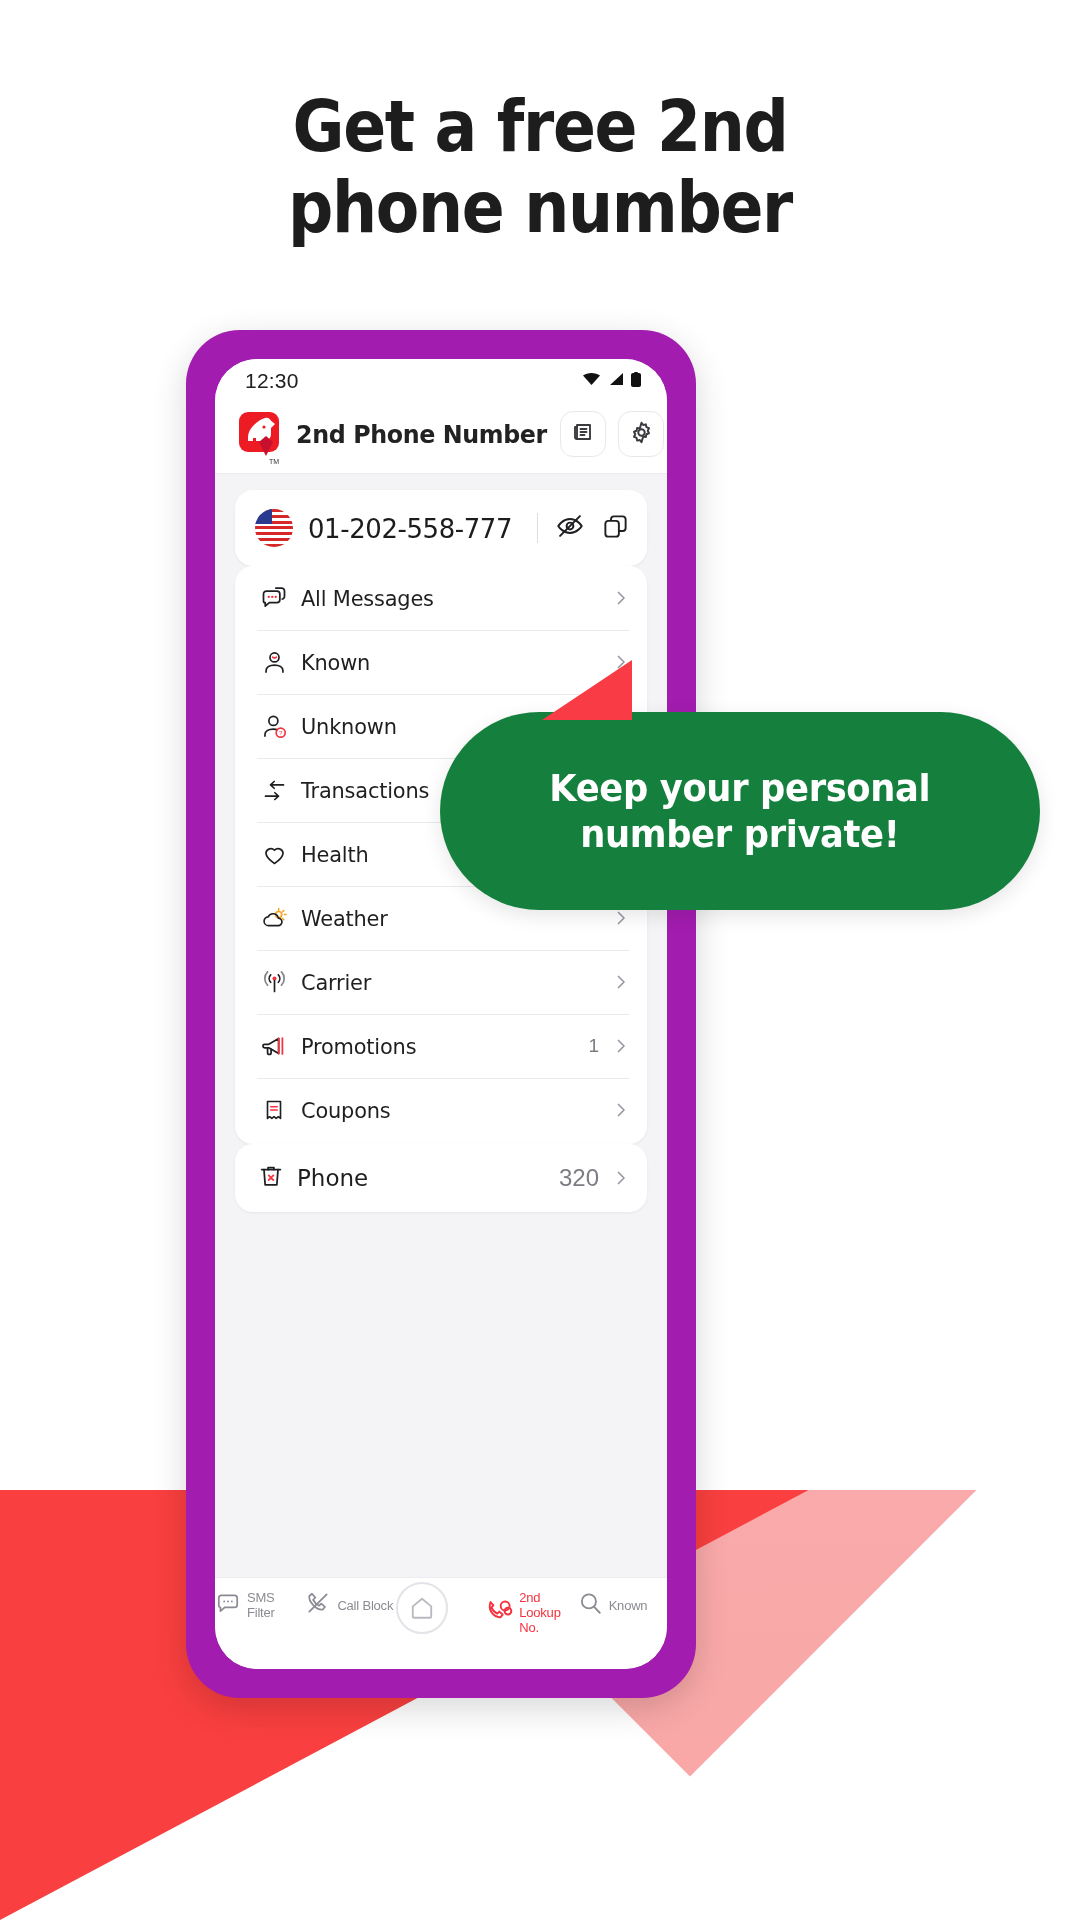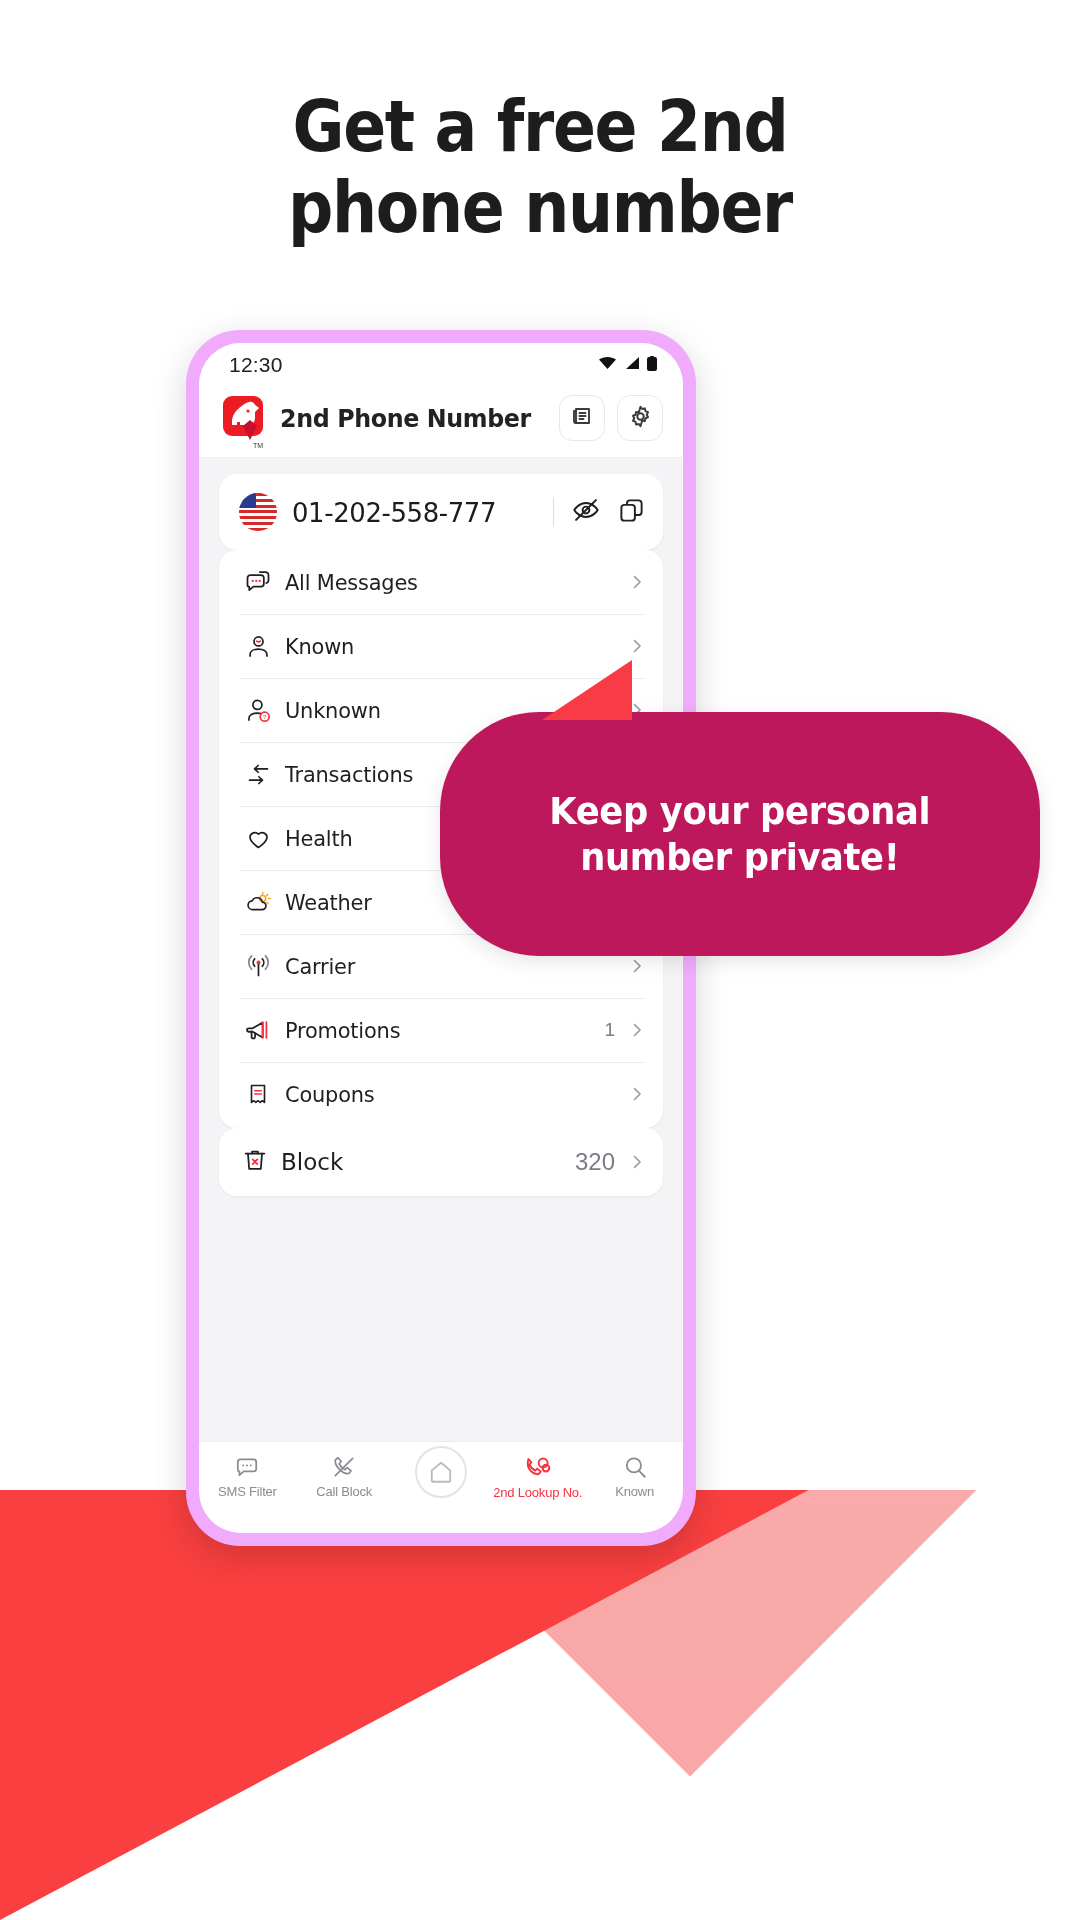--- a/index.html
+++ b/index.html
@@ -43,24 +43,24 @@
     line-height: 1.12;
     letter-spacing: -1.5px;
     color: #1d1d1d;
     transform: scaleX(0.88);
     z-index: 40;
   }
 
   
   .phone {
     position: absolute; left: 186px; top: 330px;
-    width: 510px; height: 1216px;
-    background: #f0abfc;
+    width: 510px; height: 1368px;
+    background: #a21caf;
     border-radius: 54px;
-    padding: 13px;
+    padding: 29px;
     z-index: 30;
     box-shadow: 0 10px 34px rgba(0,0,0,.16);
   }
   .screen {
     width: 100%; height: 100%;
     background: #f4f4f6;
     border-radius: 42px;
     overflow: hidden;
     position: relative;
     display: flex; flex-direction: column;
@@ -173,36 +173,36 @@
   .junk .chev { margin-left: 14px; display: flex; }
 
   
   .tabbar {
     flex: none; height: 92px; background: #fff;
     border-top: 1px solid #ededf1;
     display: flex; align-items: flex-start; padding-top: 12px;
     border-bottom-left-radius: 42px; border-bottom-right-radius: 42px;
   }
   .tab {
-    flex: 1; display: flex; flex-direction: column; align-items: center; 
+    flex: 1; display: flex; flex-direction: row; align-items: center; gap: 6px;
   }
   .tab .tlbl { font-size: 13px; color: #8b8b93; letter-spacing: -0.2px; }
   .tab.active .tlbl { color: #f5333f; }
   .tab.home .homecircle {
     width: 52px; height: 52px; border-radius: 50%;
     border: 2px solid #e3e3e8; background:#fff;
     display: flex; align-items: center; justify-content: center;
     margin-top: -8px;
   }
 
   
   .callout {
     position: absolute; left: 440px; top: 712px;
-    width: 600px; height: 244px;
-    background: #be185d; border-radius: 99px;
+    width: 600px; height: 198px;
+    background: #15803d; border-radius: 99px;
     display: flex; align-items: center; justify-content: center;
     z-index: 60;
     box-shadow: 0 6px 20px rgba(0,0,0,.10);
   }
   .callout-text {
     color: #fff; font-size: 38px; font-weight: 700; line-height: 1.22;
     text-align: center; letter-spacing: -0.4px;
     font-family: "DejaVu Sans", sans-serif;
     transform: scaleX(.93);
   }
@@ -484,21 +484,21 @@
         <div class="card">
           <div class="junk">
             <div class="ico">
               <svg width="28" height="28" viewBox="0 0 24 24" fill="none" stroke="#1f1f23" stroke-width="1.5" stroke-linecap="round" stroke-linejoin="round">
                 <path d="M4 6.5h16"></path>
                   <path d="M9.5 6.5V4.8h5v1.7"></path>
                 <path d="M6 6.5l1 13.2h10l1-13.2"></path>
                 <path d="M10 11.5l4 4M14 11.5l-4 4" stroke="#f5333f"></path>
               </svg>
             </div>
-            <div class="lbl">Block</div>
+            <div class="lbl">Phone</div>
             <div class="cnt">320</div>
             <div class="chev">
               <svg width="16" height="16" viewBox="0 0 16 16" fill="none" stroke="#9a9aa2" stroke-width="1.7" stroke-linecap="round" stroke-linejoin="round">
                   <path d="M5.5 2.5L11 8l-5.5 5.5"></path>
                 </svg>
             </div>
           </div>
         </div>
       </div>
 

